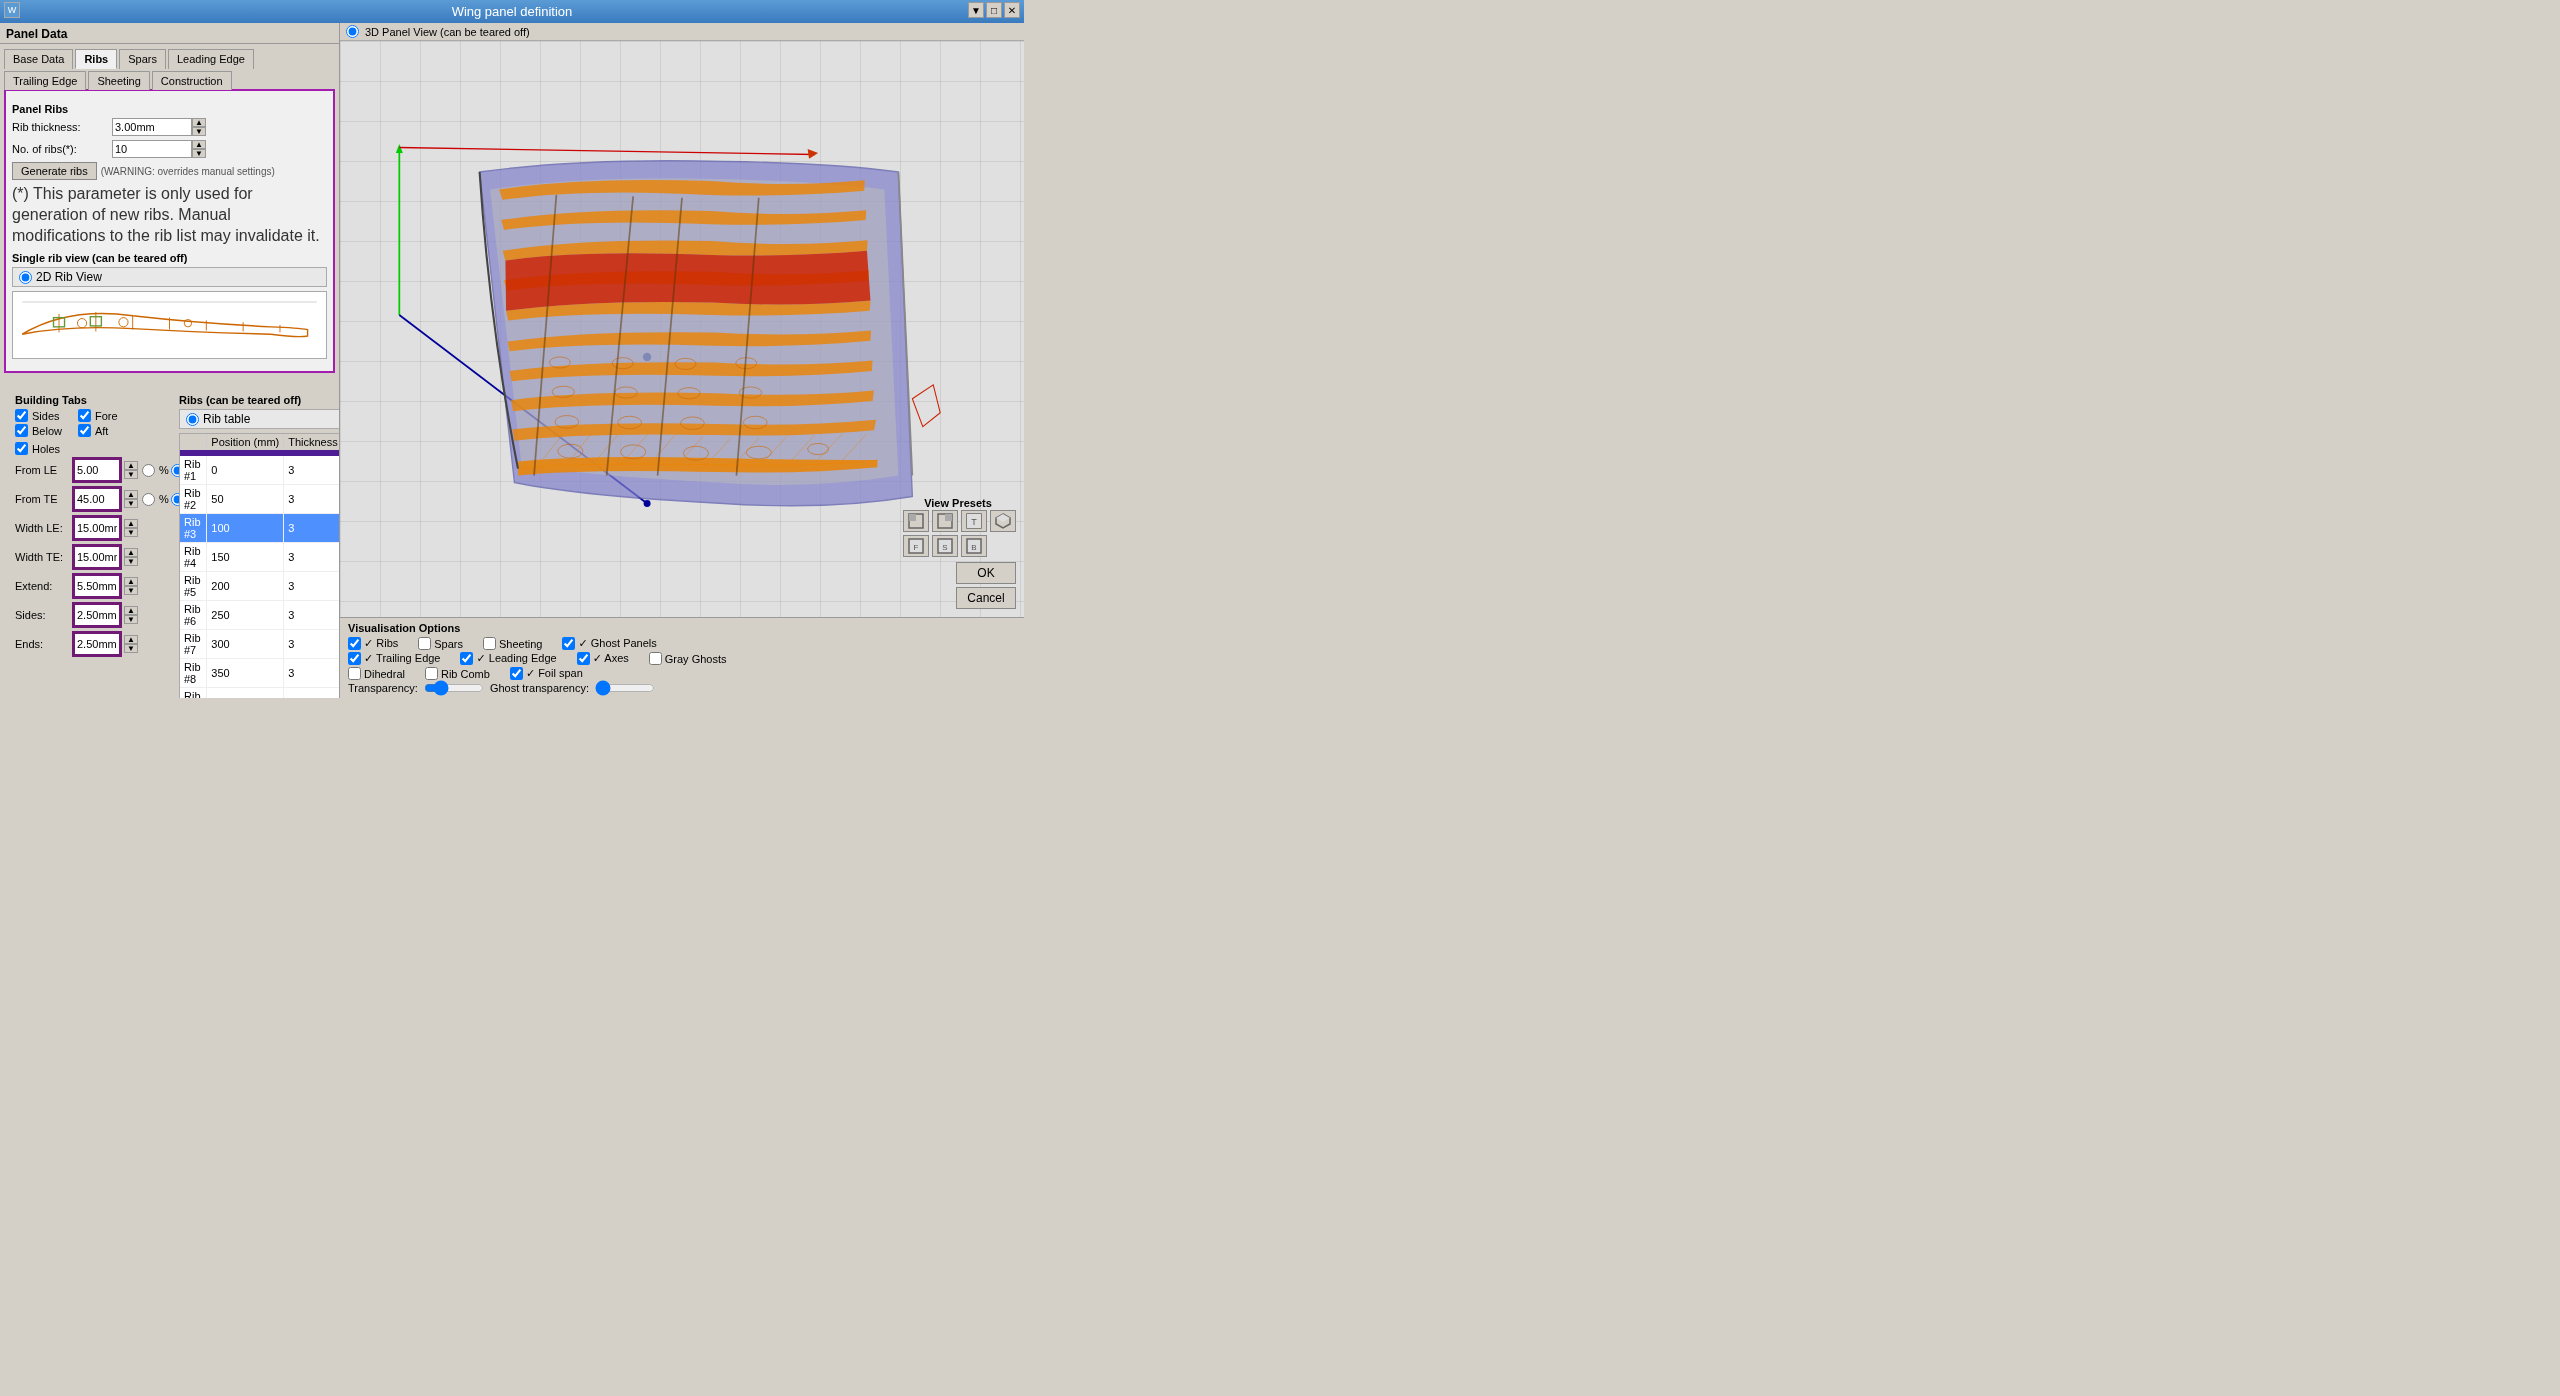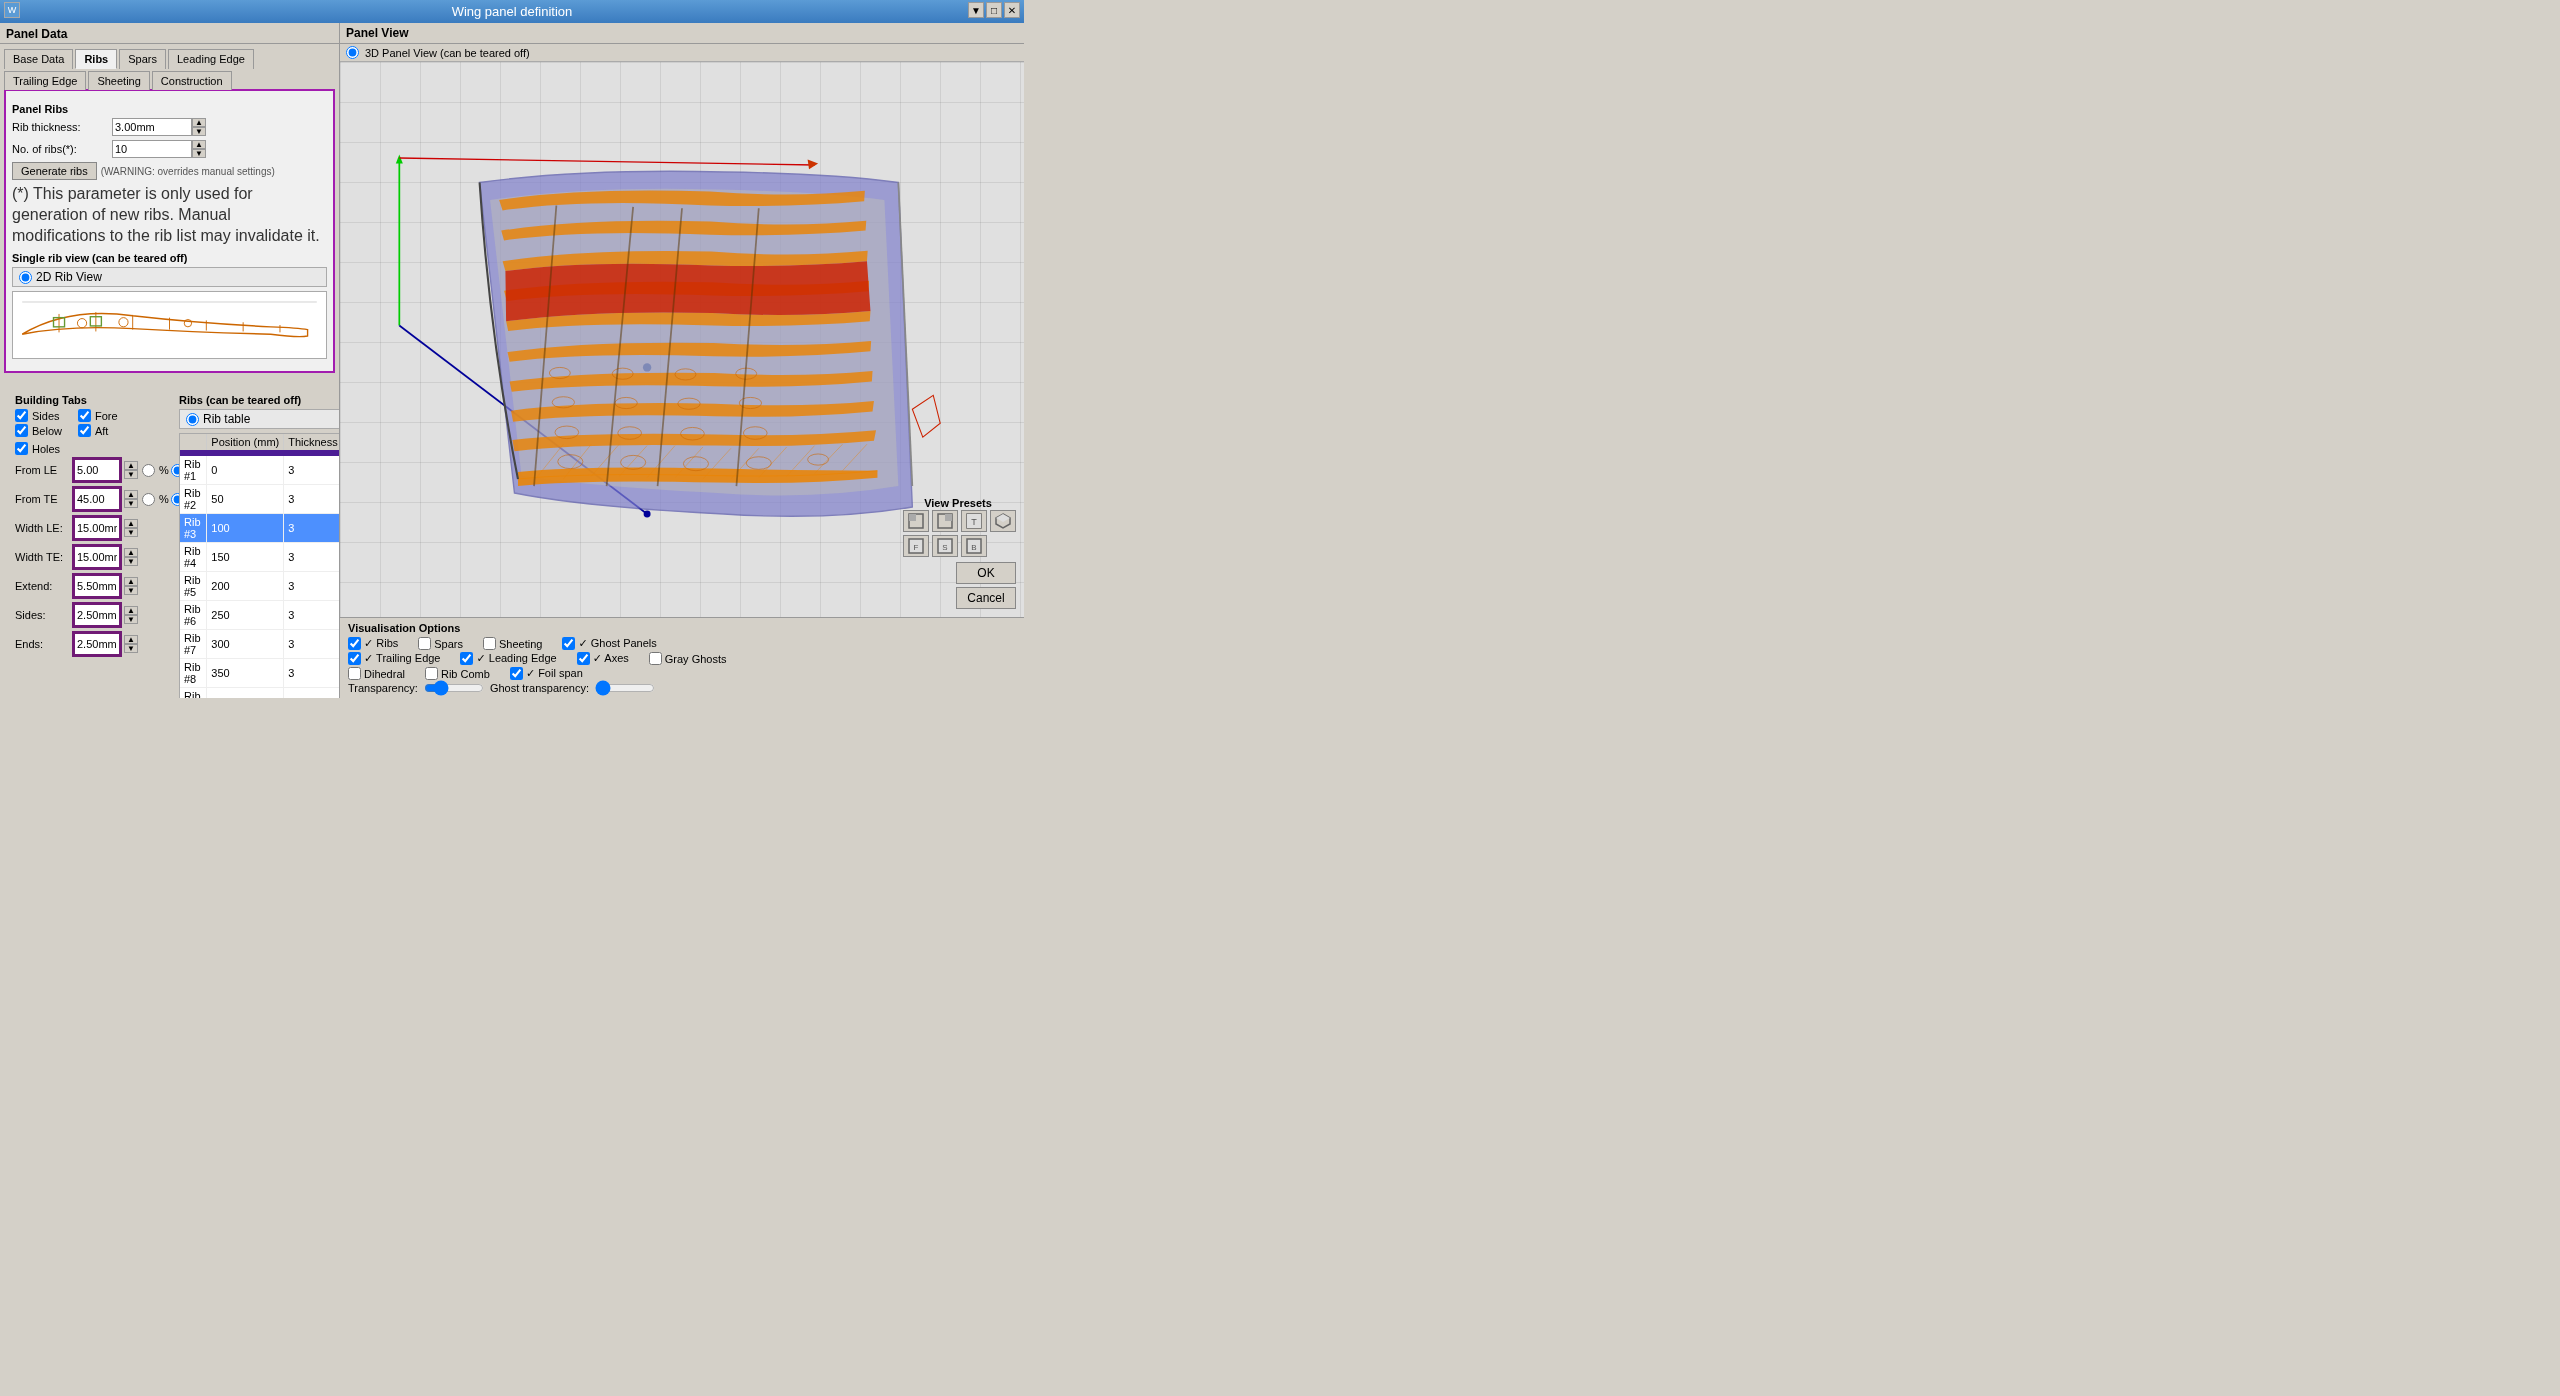--- a/index.html
+++ b/index.html
@@ -650,21 +650,20 @@
       <td>3</td>
     </tr>
               </tbody>
           </table>
         </div>
       </div>
     </div>
   </div>
 
   <div id="right-panel">
-    <div id="panel-view-title">Panel View</div>
 
     <div id="panel-3d-header">
       <input type="radio" checked="" style="">
       <span>3D Panel View (can be teared off)</span>
     </div>
 
     <div id="viewport">
       <div class="viewport-grid"></div>
 
       <svg id="wing-svg" viewBox="0 0 980 560" preserveAspectRatio="xMidYMid meet">

